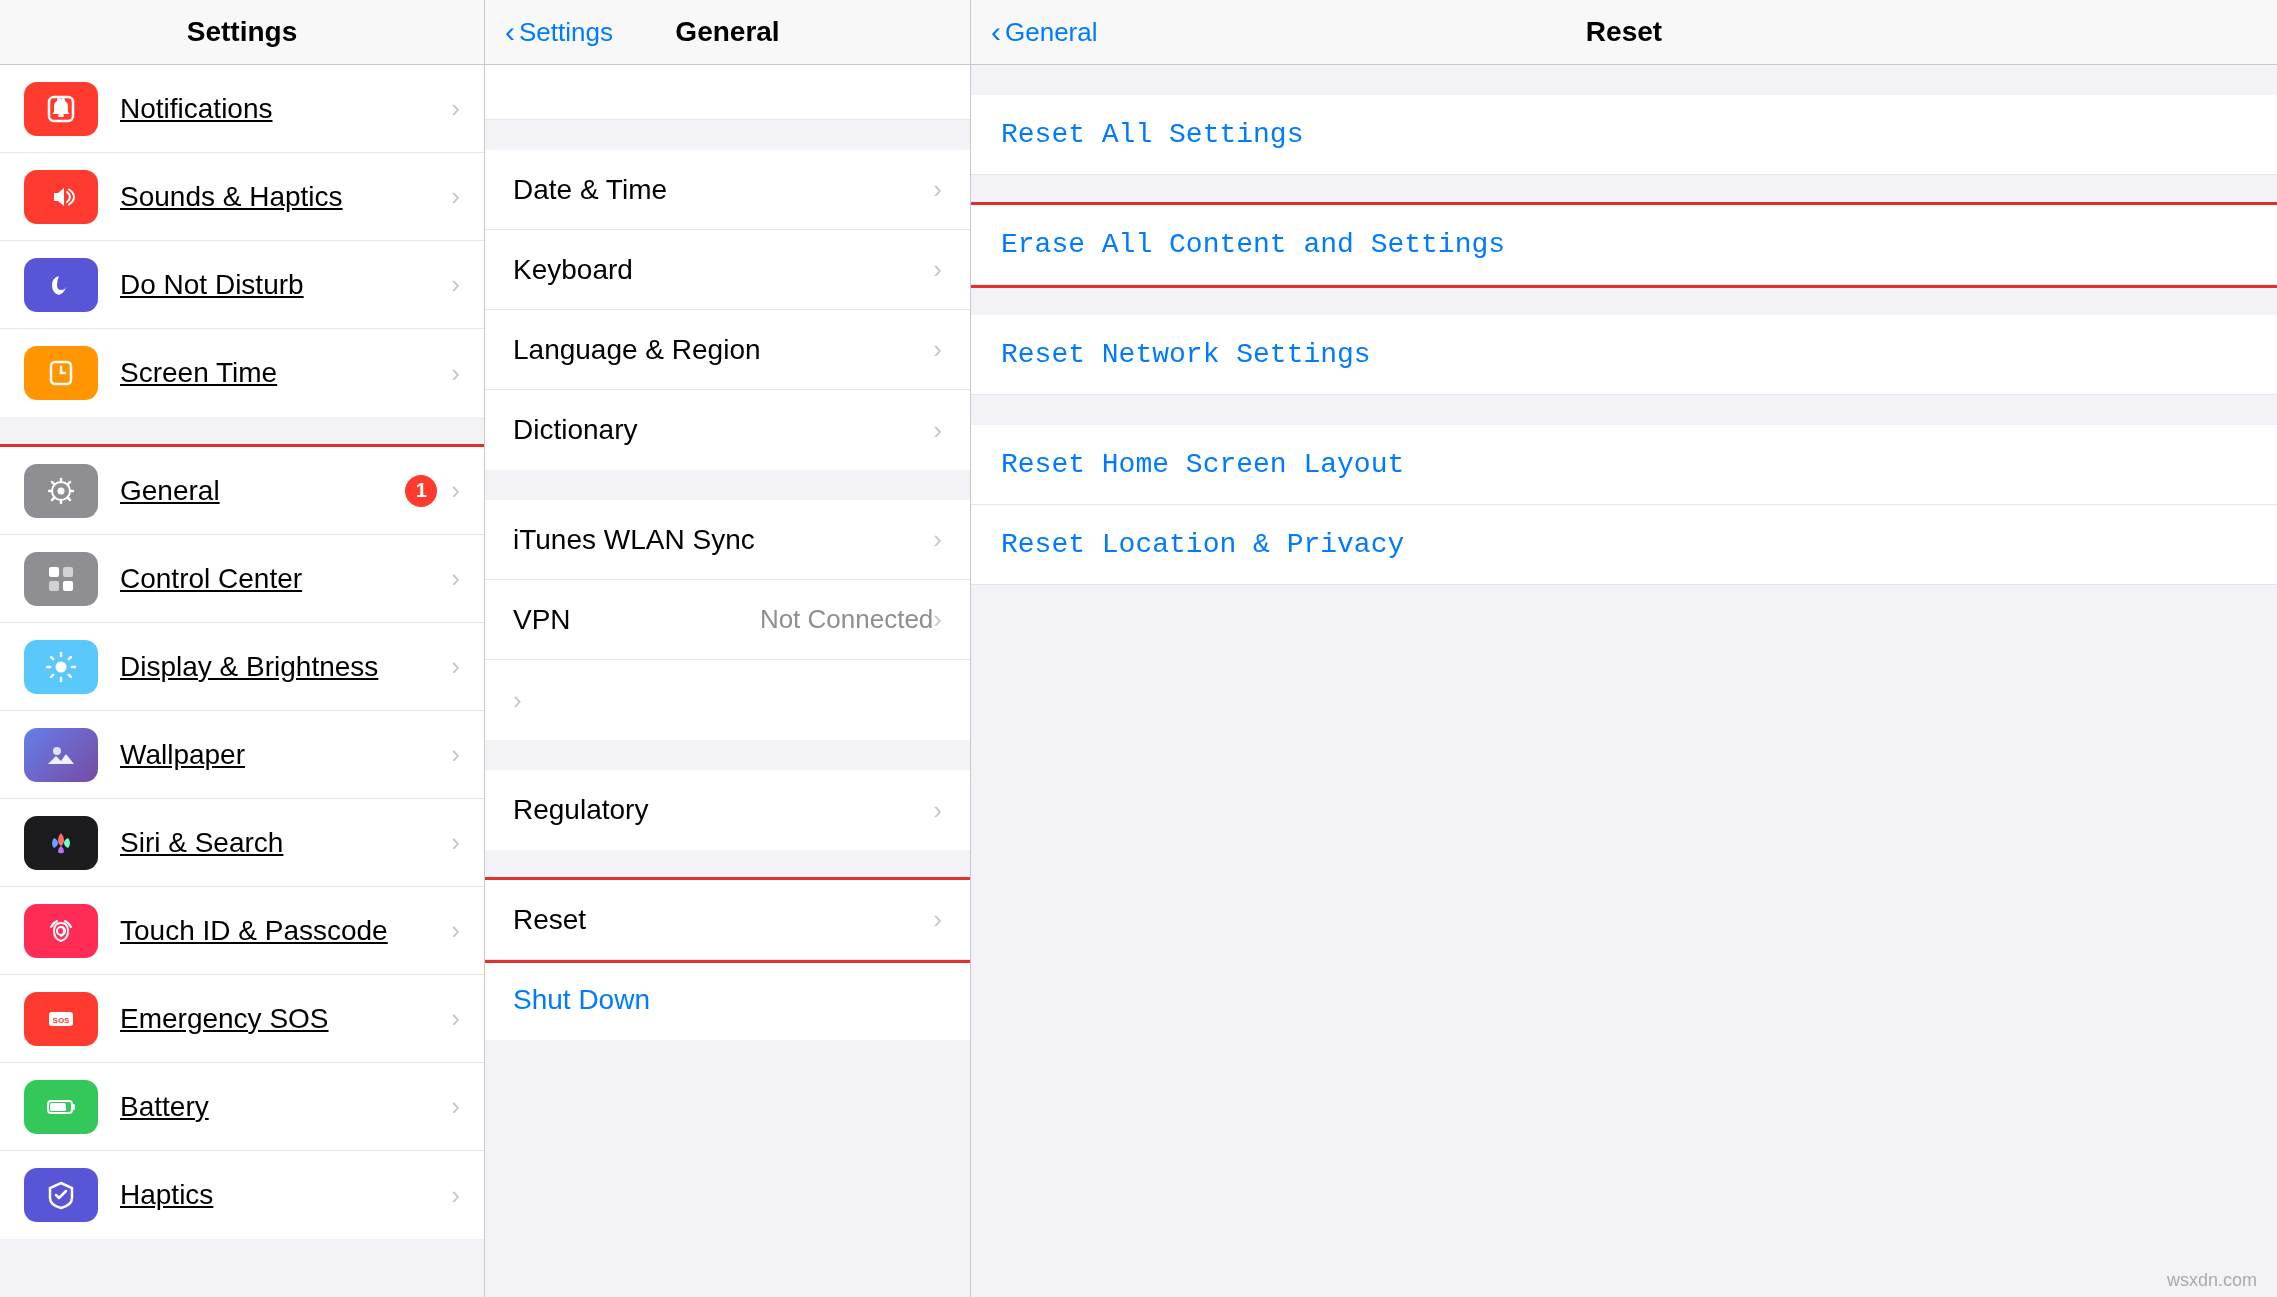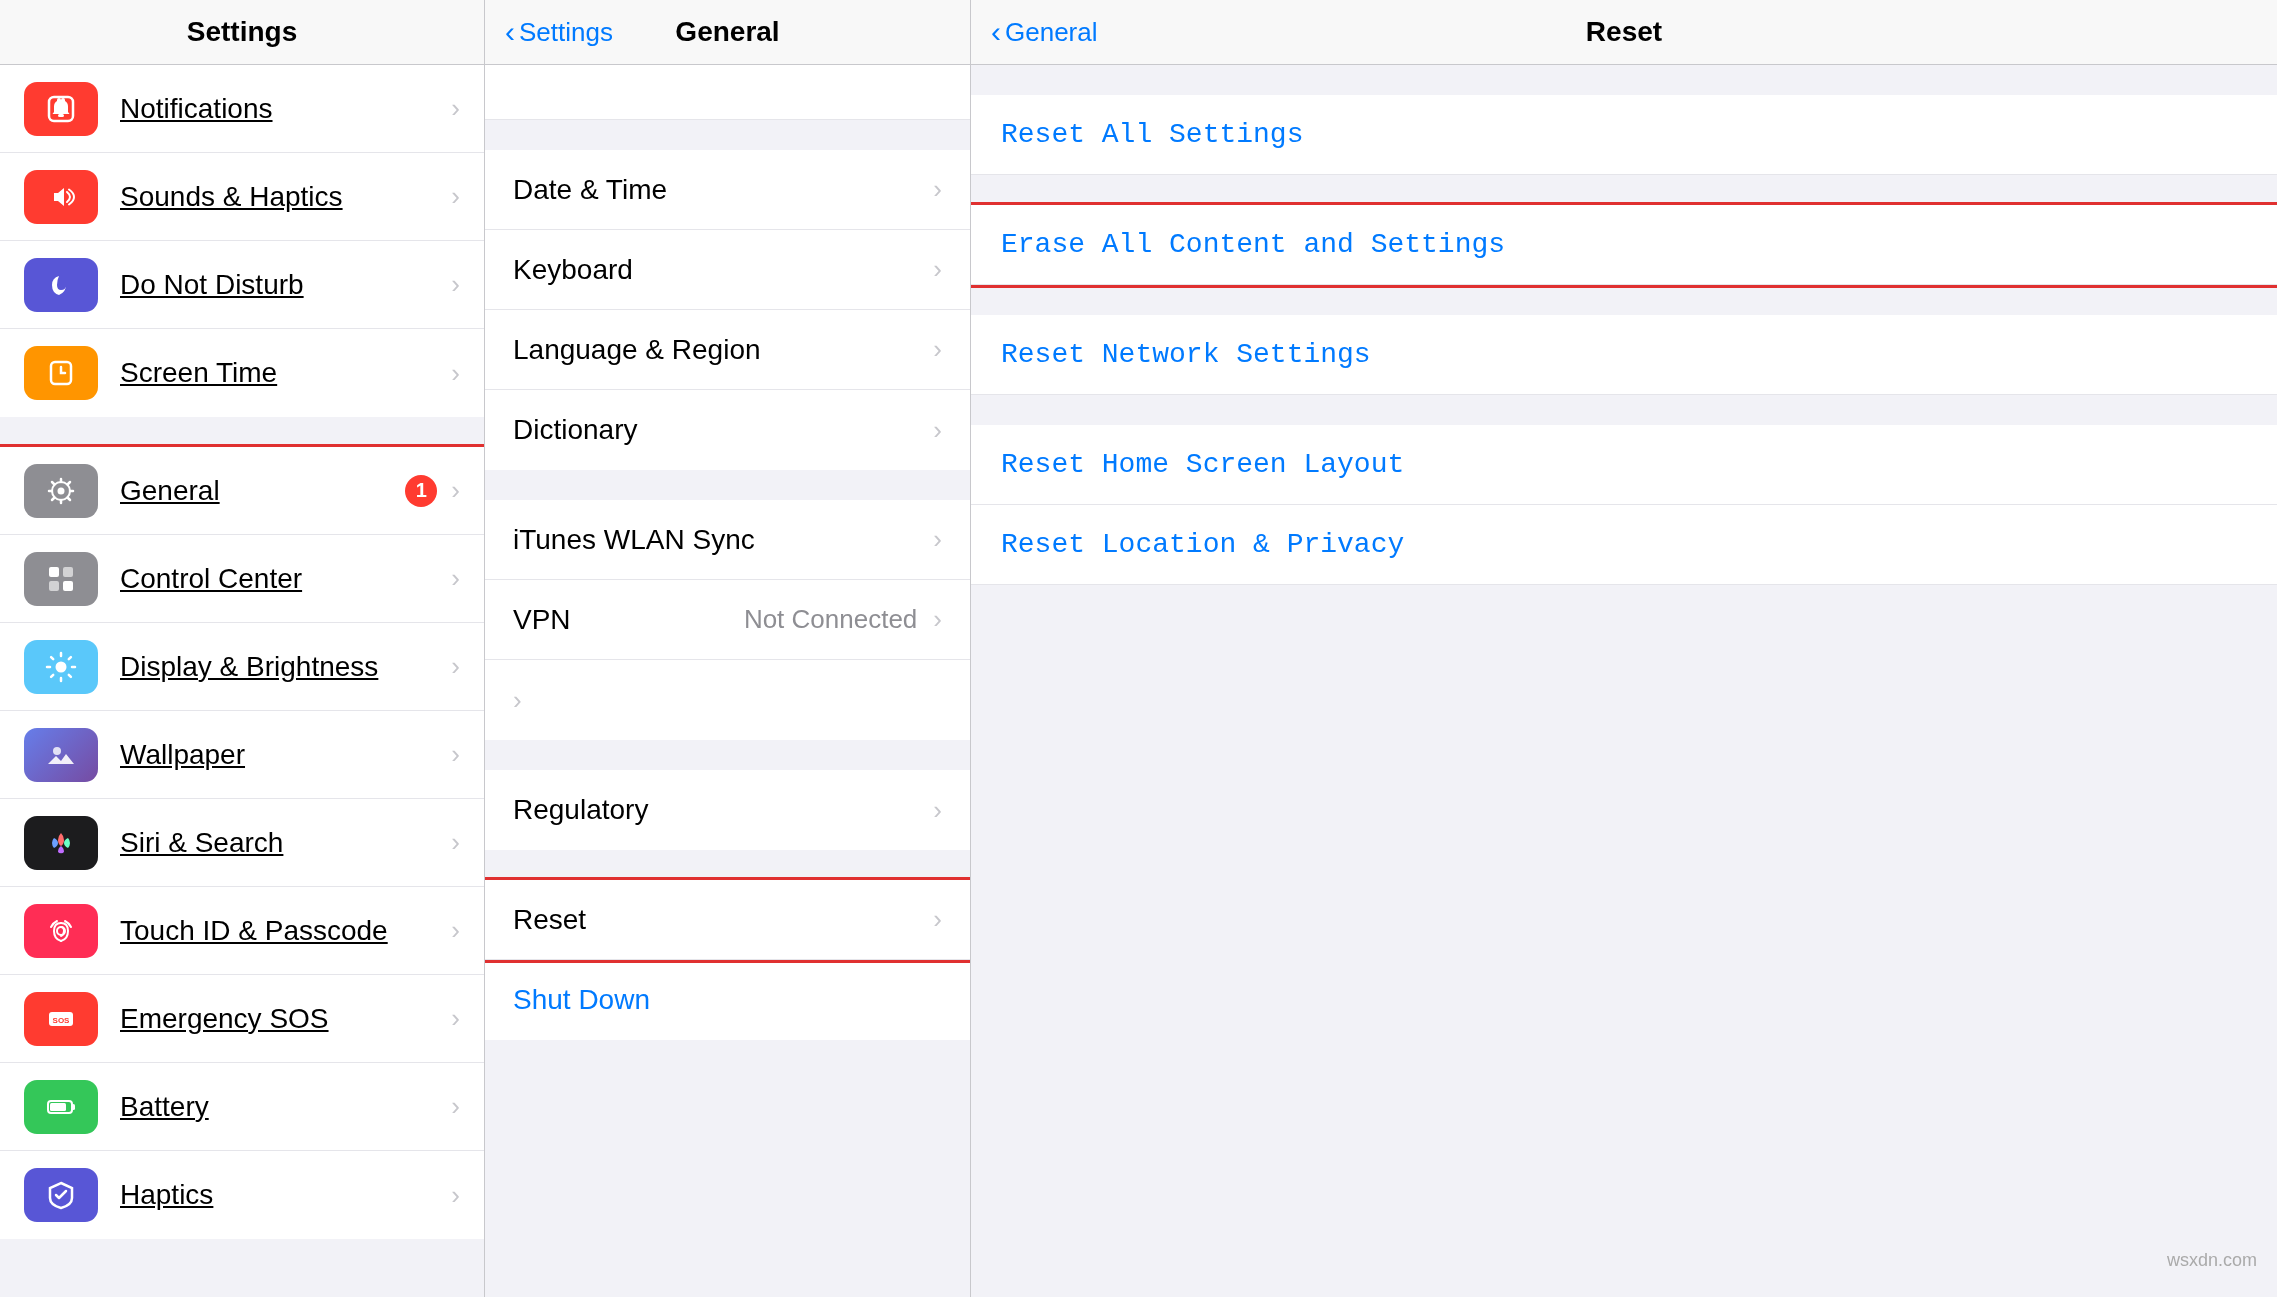--- a/index.html
+++ b/index.html
@@ -182,21 +182,21 @@
 
     
     .icon-svg {
       width: 34px;
       height: 34px;
       fill: white;
     }
 
     .watermark {
       position: fixed;
-      bottom: 26px;
+      bottom: 6px;
       right: 20px;
       color: #aaa;
       font-size: 18px;
     }
 
     
     .middle-item {
       height: 80px;
       background: #fff;
       display: flex;
@@ -216,21 +216,21 @@
 
     .middle-item-label {
       flex: 1;
       font-size: 28px;
       color: #000;
     }
 
     .middle-item-value {
       color: #8e8e93;
       font-size: 26px;
-      margin-right: 16px;
+      margin-right: 0;
     }
 
     .middle-item-chevron {
       color: #c7c7cc;
       font-size: 26px;
     }
 
     .middle-item.blue-link .middle-item-label {
       color: #007aff;
     }

